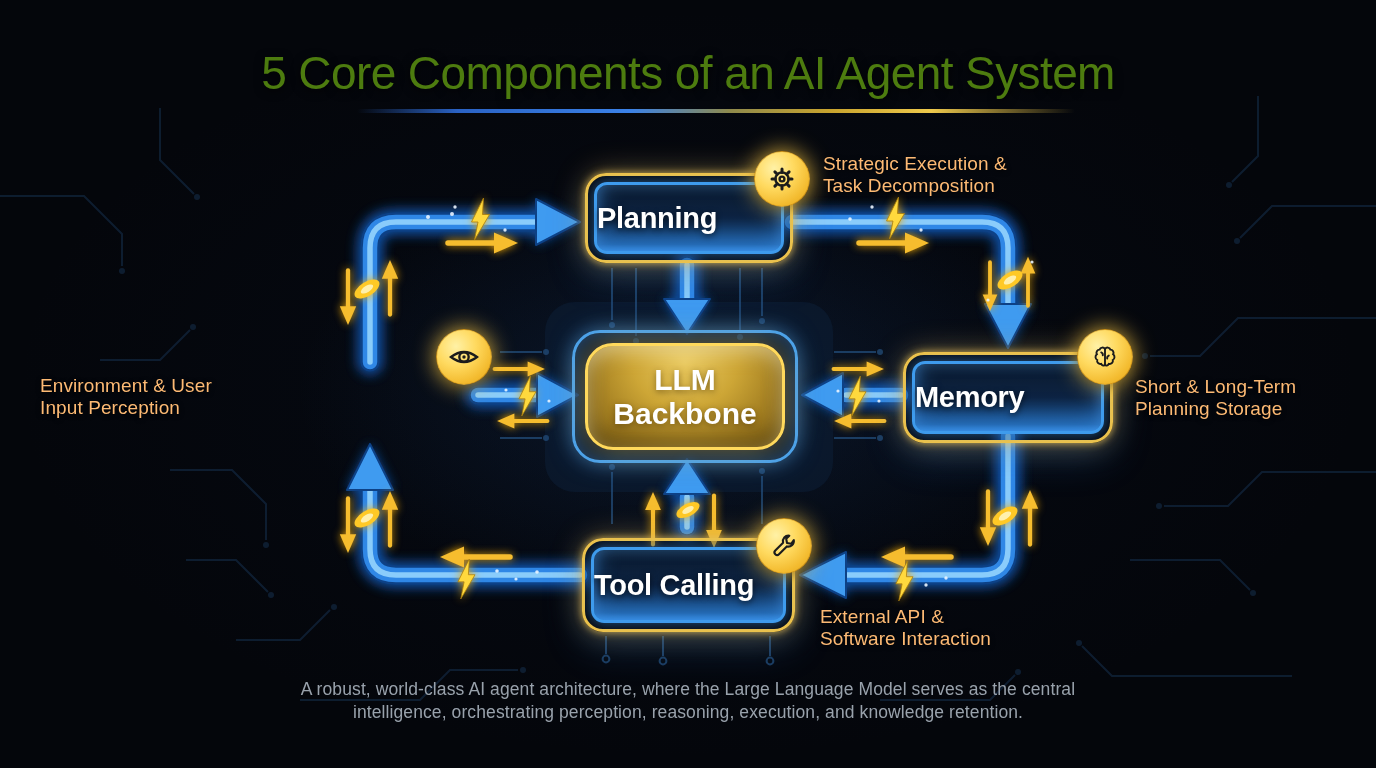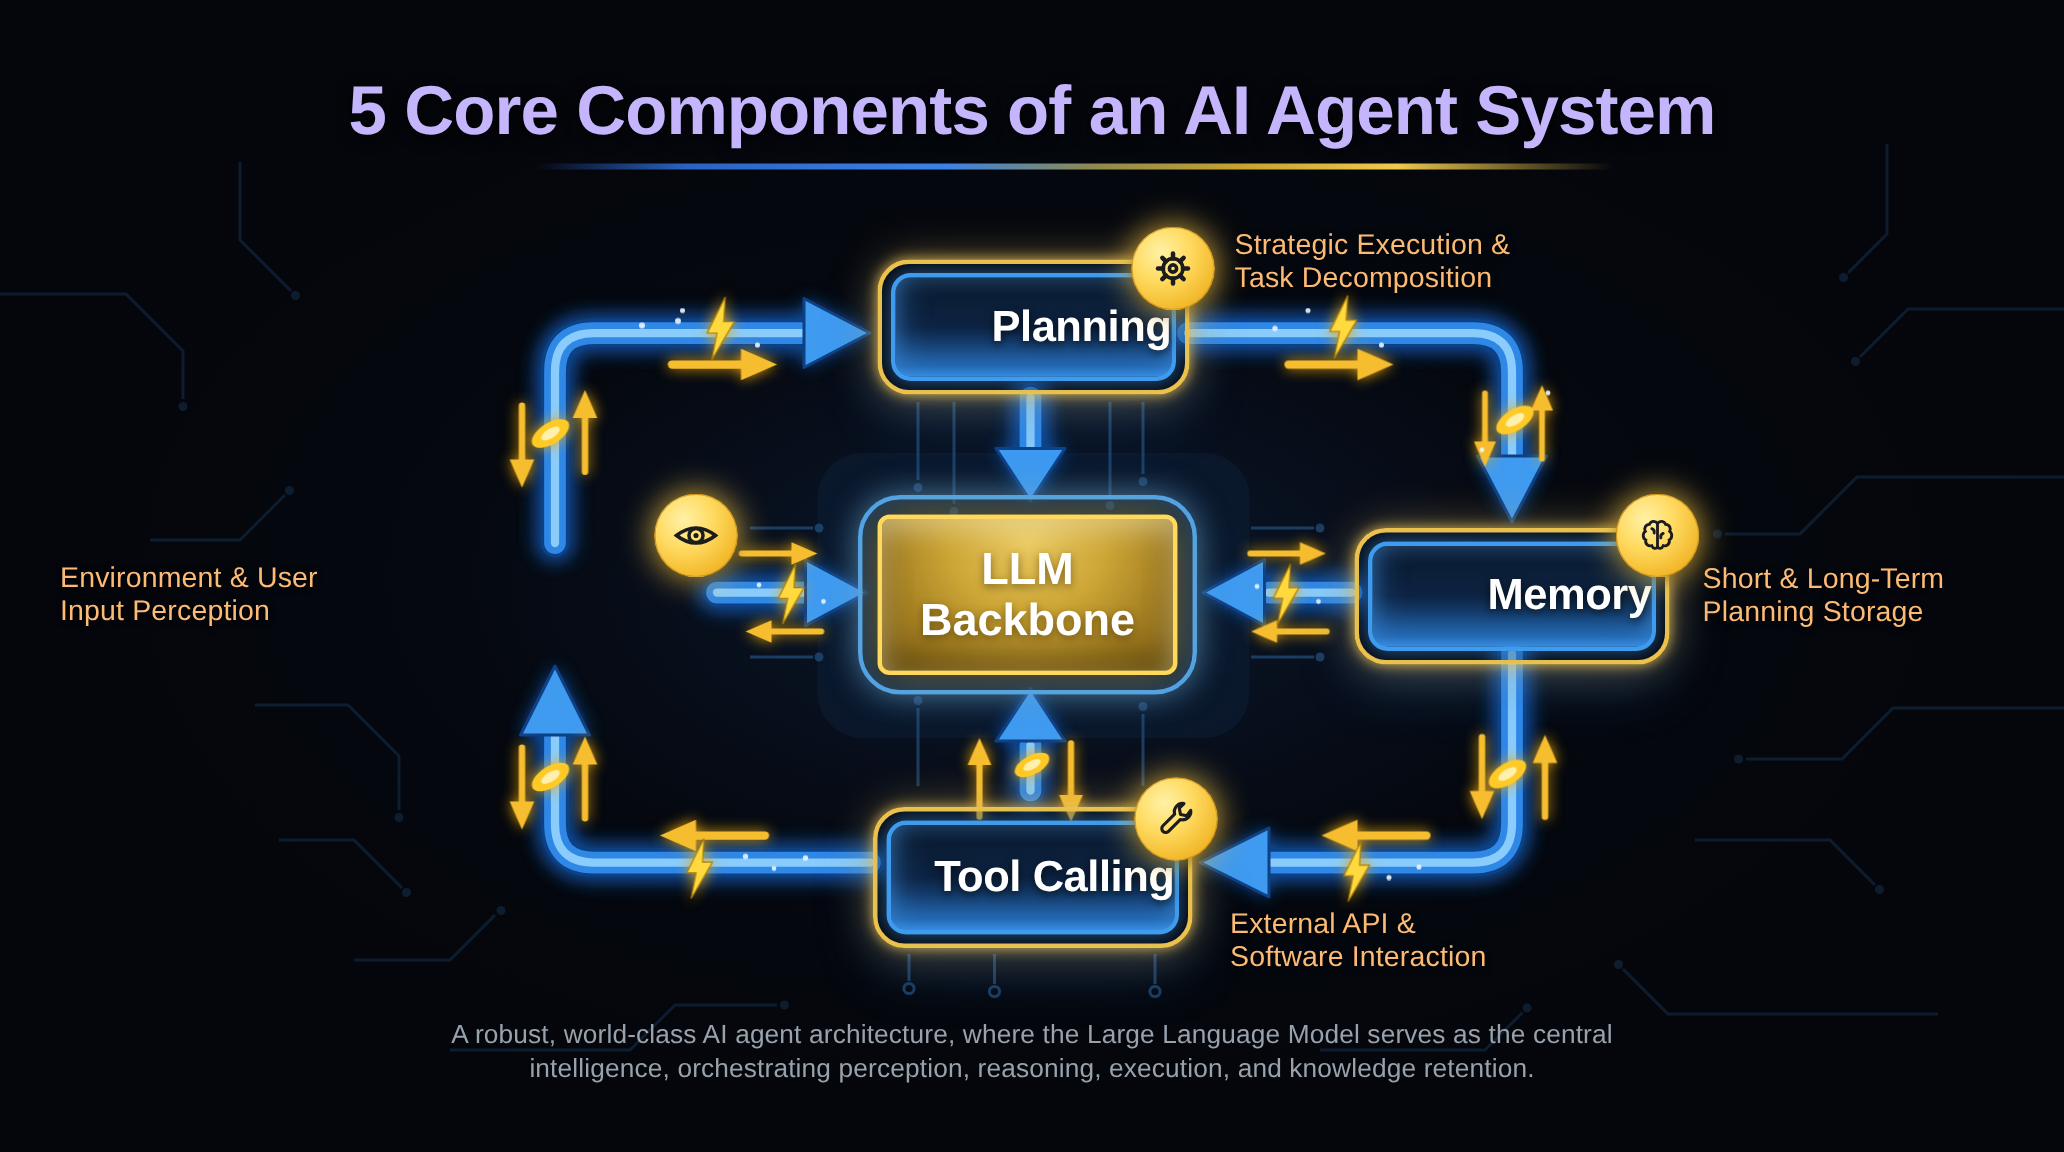--- a/index.html
+++ b/index.html
@@ -10,55 +10,55 @@
   }
   #stage::before{
     content:"";position:absolute;inset:0;
     background:
       radial-gradient(ellipse 560px 300px at 50% 51%, rgba(38,96,178,.16), rgba(0,0,0,0) 70%),
       radial-gradient(ellipse 900px 500px at 50% 50%, rgba(18,40,78,.12), rgba(0,0,0,0) 75%);
     pointer-events:none;z-index:0;
   }
   .title{
     position:absolute;top:46px;left:0;width:100%;text-align:center;
-    color:#c4b5fd;font-size:46px;font-weight:700;letter-spacing:-0.6px;z-index:2;
+    color:#4d7c0f;font-size:46px;font-weight:400;letter-spacing:-0.6px;z-index:2;
     text-shadow:0 2px 10px rgba(0,0,0,.8);
   }
   .underline{
     position:absolute;top:109px;left:357px;width:718px;height:4px;border-radius:2px;z-index:2;
     background:linear-gradient(90deg,
       rgba(30,70,150,0) 0%,#2a62c4 14%,#3b82e8 38%,#8f8a4c 52%,
       #c9a42e 66%,#eec94c 80%,rgba(160,110,20,0) 100%);
   }
   svg.flow{position:absolute;inset:0;z-index:1;}
   .node{
     position:absolute;box-sizing:border-box;display:flex;z-index:4;
     border:3px solid #f4c445;border-radius:21px;padding:6px;
     background:rgba(10,16,28,.25);
     box-shadow:0 0 9px rgba(250,200,80,.8),0 0 30px rgba(240,180,60,.38),0 14px 38px rgba(45,130,230,.28);
   }
   .node-inner{
-    flex:1;box-sizing:border-box;display:flex;align-items:center;justify-content:flex-end;
+    flex:1;box-sizing:border-box;display:flex;align-items:center;justify-content:flex-start;
     border:3.5px solid #3e9bed;border-radius:13px;
     background:linear-gradient(180deg,#0a1a2e 0%,#0d2342 50%,#17508e 90%,#2e7fd0 100%);
     box-shadow:inset 0 -12px 22px rgba(60,150,240,.55),inset 0 3px 12px rgba(110,180,250,.22),0 0 13px rgba(62,155,237,.55);
   }
   .node-label{
     color:#fff;font-weight:700;font-size:29px;letter-spacing:-0.3px;
     text-shadow:0 2px 6px rgba(0,0,0,.65);white-space:nowrap;
   }
   .llm-outer{
     position:absolute;box-sizing:border-box;display:flex;z-index:4;
     border:3.5px solid #45a0f0;border-radius:28px;padding:10px;
     background:rgba(10,22,40,.35);
     box-shadow:0 0 22px rgba(62,150,238,.6),inset 0 0 18px rgba(62,150,238,.38);
   }
   .llm-inner{
     flex:1;box-sizing:border-box;display:flex;flex-direction:column;align-items:center;justify-content:center;
-    border:3px solid #ffd95c;border-radius:8px;
+    border:3px solid #ffd95c;border-radius:28px;
     background:radial-gradient(ellipse at 50% 16%, #e9c95f 0%, #cda636 38%, #a07c20 72%, #7c5f15 100%);
     box-shadow:inset 0 7px 18px rgba(255,245,200,.5),inset 0 -10px 20px rgba(50,35,0,.42),0 0 30px rgba(240,195,80,.5);
   }
   .llm-label{
     color:#fff;font-weight:700;font-size:30px;line-height:1.12;
     text-shadow:0 2px 6px rgba(60,40,0,.55);
   }
   .badge{
     position:absolute;width:54px;height:54px;border-radius:50%;z-index:6;
     display:flex;align-items:center;justify-content:center;

